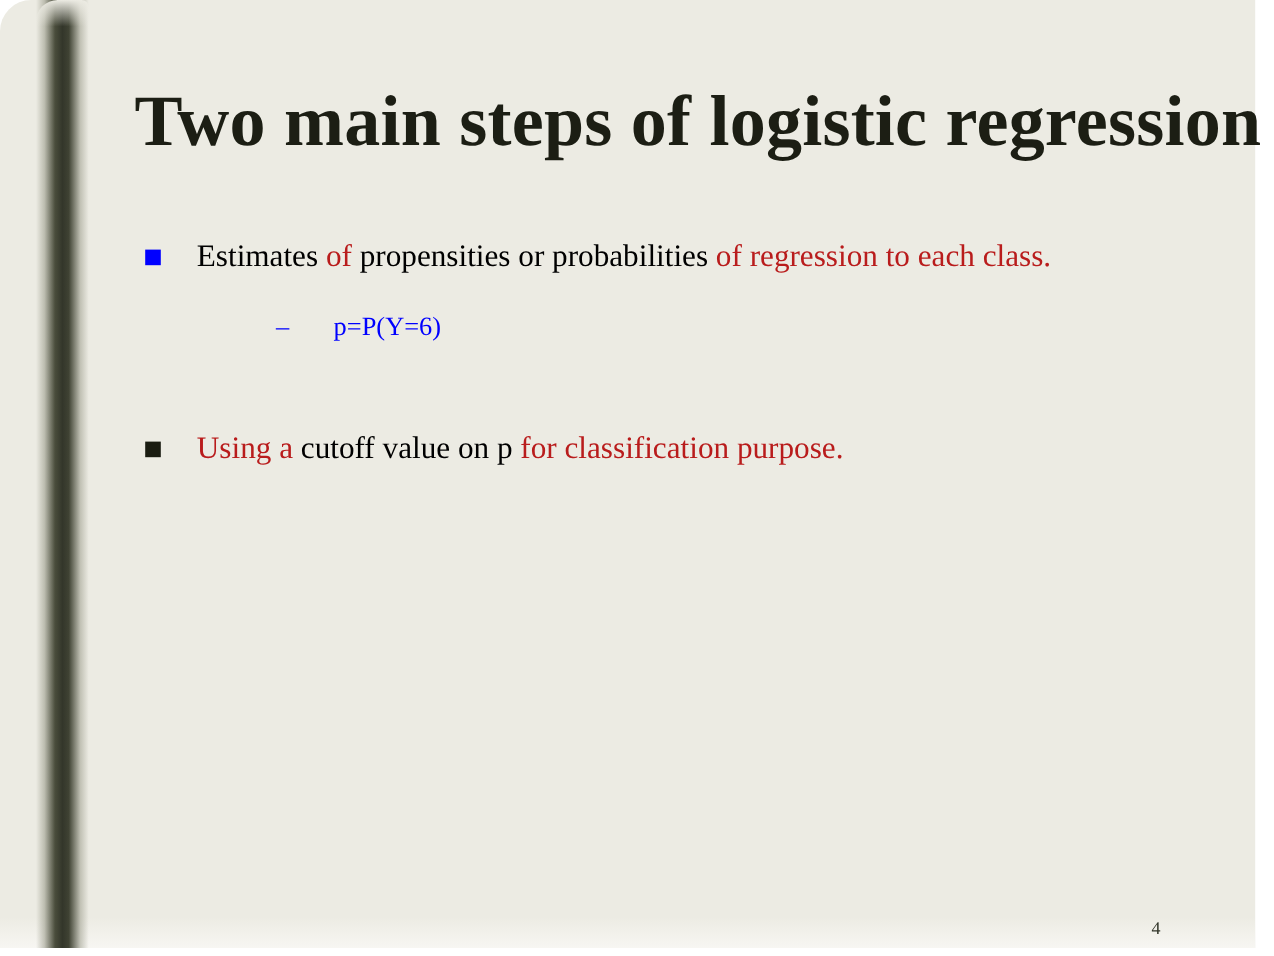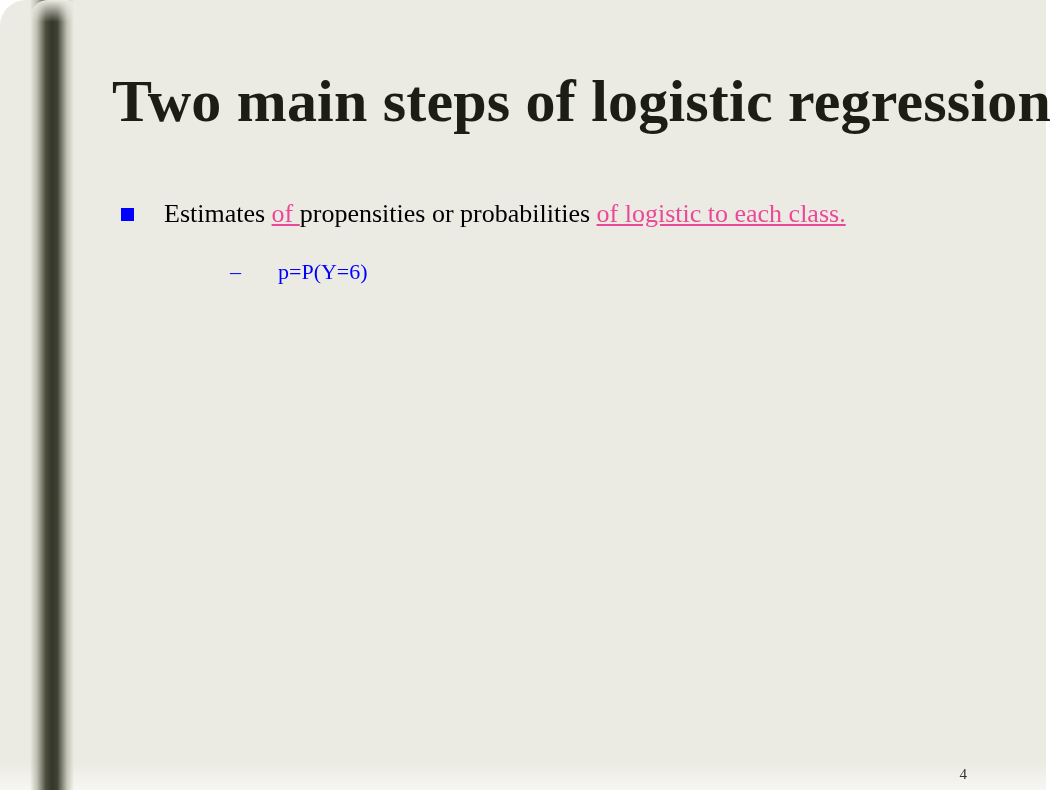--- a/index.html
+++ b/index.html
@@ -129,21 +129,21 @@
     top: 0;
     font-size: 22px;
     color: #0000FF;
   }
 
   .gap {
     height: 70px;
   }
 
   .blue { color: #000000; }
-  .dark { color: #ec4899; text-decoration: underline; }
+  .dark { color: #b91c1c; }
 
   
   .page-number {
     position: absolute;
     right: 95px;
     bottom: 14px;
     font-size: 15px;
     color: #33362A;
     font-family: "Liberation Serif", "DejaVu Serif", serif;
   }
@@ -158,28 +158,32 @@
   <div class="left-bar">
     <div class="left-bar-cap"></div>
   </div>
 
   <h1 class="title">Two main steps of logistic regression</h1>
 
   <div class="body-area">
 
     <div class="bullet">
       <span class="bullet-marker blue"></span>
-      <span class="bullet-text"><span class="blue">Estimates </span><span class="dark"> of </span><span class="blue"> propensities or probabilities </span><span class="dark"> of logistic to each class.</span></span>
+      <span class="bullet-text"><span class="blue">Estimates </span><span class="dark"> of </span><span class="blue"> propensities or probabilities </span><span class="dark"> of regression to each class.</span></span>
 
       <div class="sub-bullet">
         <span class="sub-bullet-dash">–</span>
         <span>p=P(Y=6)</span>
       </div>
     </div>
 
     <div class="gap"></div>
 
+    <div class="bullet no-justify">
+      <span class="bullet-marker dark"></span>
+      <span class="bullet-text"><span class="dark">Using a </span><span class="blue">cutoff value on p</span><span class="dark">  for classification purpose.</span></span>
+    </div>
 
   </div>
 
   <div class="page-number">4</div>
 
 </div>
 
 </body></html>

